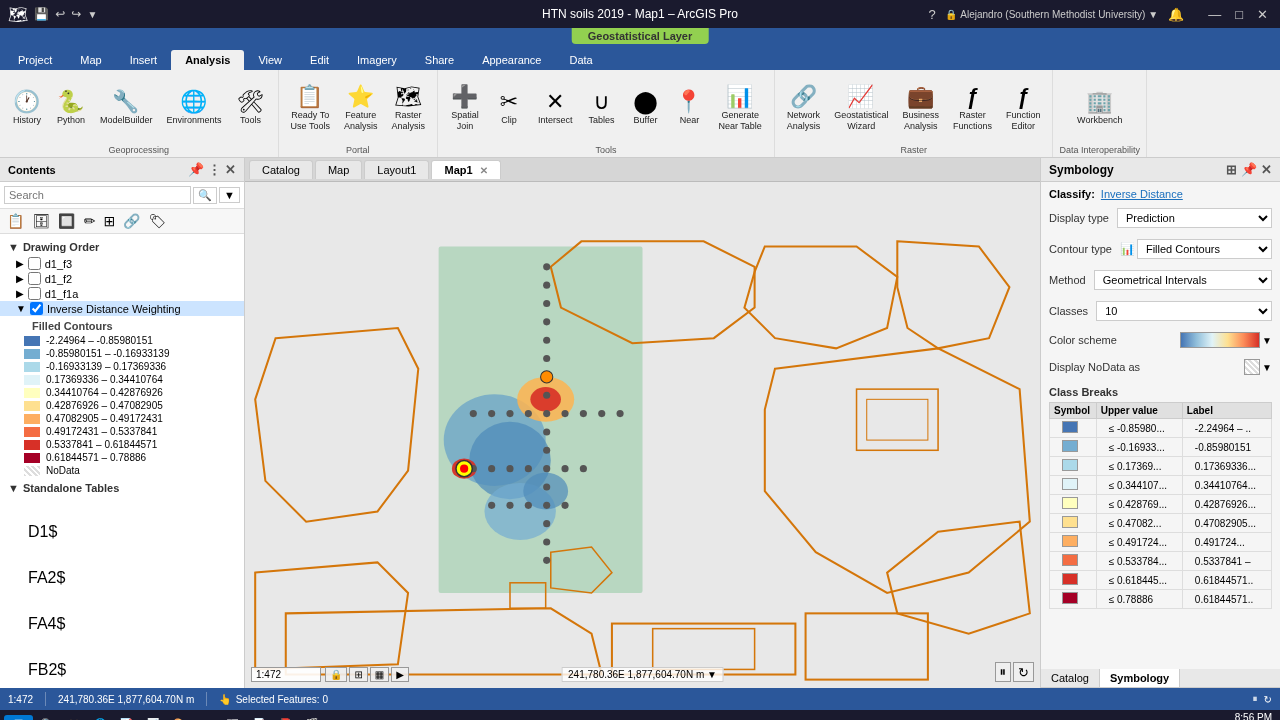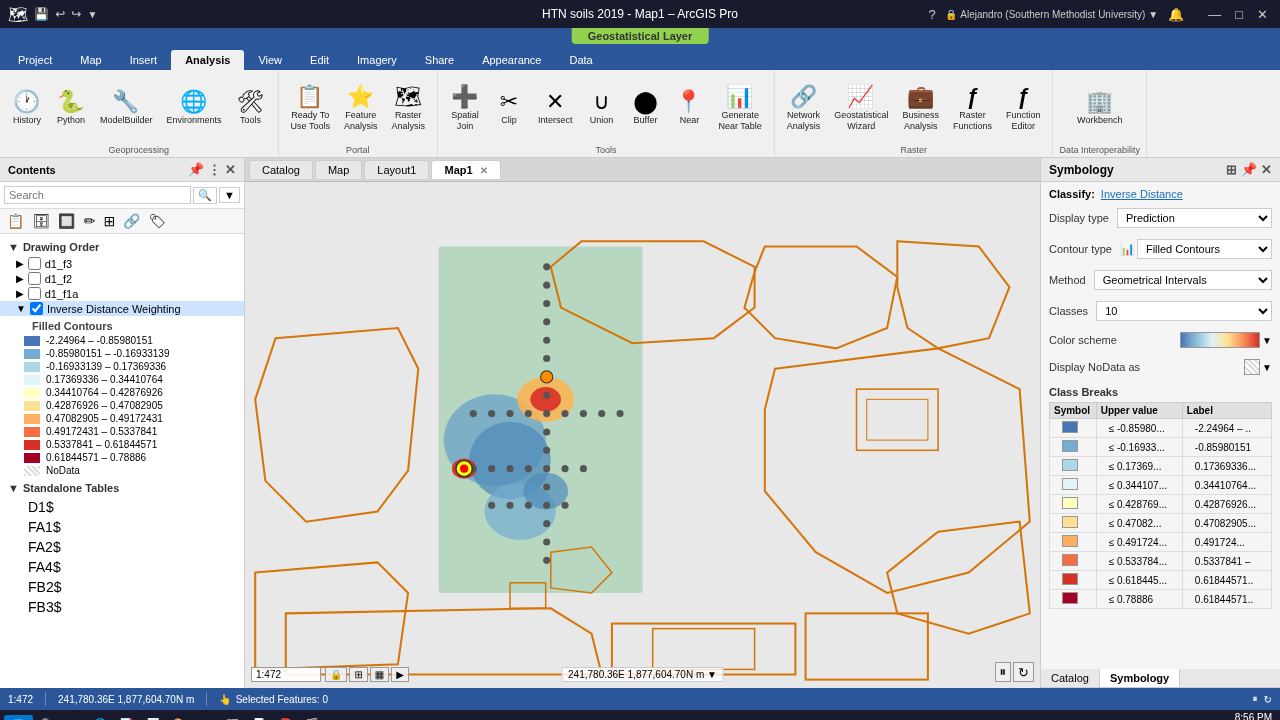--- a/index.html
+++ b/index.html
@@ -42,21 +42,21 @@
     .toolbar-icon { font-size: 14px; cursor: pointer; padding: 1px 3px; border-radius: 2px; }
     .contents-body { flex: 1; overflow-y: auto; padding: 4px 0; }
     .section-header { font-weight: 700; font-size: 11px; padding: 3px 8px; color: #333; display: flex; align-items: center; gap: 4px; }
     .tree-item { display: flex; align-items: center; padding: 1px 8px 1px 16px; cursor: pointer; gap: 4px; font-size: 11px; }
     .tree-item.selected { background: #cce4ff; }
     .tree-item .chk { font-size: 10px; }
     .legend-section { padding: 2px 8px 2px 24px; }
     .legend-item { display: flex; align-items: center; gap: 6px; font-size: 10px; padding: 1px 0; }
     .legend-color { width: 16px; height: 10px; flex-shrink: 0; }
     .sub-section-label { font-size: 11px; font-weight: 600; padding: 2px 8px; color: #444; }
-    .standalone-item { padding: 2px 8px 2px 28px; font-size: 14px; cursor: pointer; }
+    .standalone-item { padding: 2px 8px 2px 28px; font-size: 16px; cursor: pointer; margin-top: 24px; }
     .map-tabs { background: #d6d6d6; border-bottom: 1px solid #bbb; display: flex; align-items: center; height: 24px; padding: 0 4px; gap: 0; }
     .map-tab { padding: 3px 12px; font-size: 11px; cursor: pointer; border: 1px solid #ccc; border-bottom: none; border-radius: 3px 3px 0 0; background: #e8e8e8; margin-right: 2px; }
     .map-tab.active { background: #fff; font-weight: 600; }
     .map-tab-close { font-size: 10px; margin-left: 4px; color: #888; }
     .map-canvas { width: 100%; height: 100%; position: relative; background: #fff; }
     .map-svg { width: 100%; height: 100%; }
 
     
     .symbology-panel { width: 240px; background: #f5f5f5; border-left: 1px solid #ccc; display: flex; flex-direction: column; overflow: hidden; }
     .sym-header { background: #e8e8e8; padding: 4px 8px; display: flex; align-items: center; justify-content: space-between; font-weight: 700; font-size: 12px; border-bottom: 1px solid #ccc; }
@@ -201,21 +201,21 @@
       <div class="ribbon-btn">
         <div class="icon">✂</div>
         <div class="label">Clip</div>
       </div>
       <div class="ribbon-btn">
         <div class="icon">✕</div>
         <div class="label">Intersect</div>
       </div>
       <div class="ribbon-btn">
         <div class="icon">∪</div>
-        <div class="label">Union</div>
+        <div class="label">Tables</div>
       </div>
       <div class="ribbon-btn">
         <div class="icon">⬤</div>
         <div class="label">Buffer</div>
       </div>
       <div class="ribbon-btn">
         <div class="icon">📍</div>
         <div class="label">Near</div>
       </div>
       <div class="ribbon-btn">
@@ -360,21 +360,20 @@
           <div class="legend-color" style="background: repeating-linear-gradient(45deg,#ddd,#ddd 2px,#fff 2px,#fff 4px);"></div>
           <span>NoData</span>
         </div>
       </div>
 
       <div class="section-header">
         <span>▼</span>
         <span>Standalone Tables</span>
       </div>
       <div class="standalone-item">D1$</div>
-      <div class="standalone-item">FA1$</div>
       <div class="standalone-item">FA2$</div>
       <div class="standalone-item">FA4$</div>
       <div class="standalone-item">FB2$</div>
       <div class="standalone-item">FB3$</div>
     </div>
   </div>
 
   <div style="flex:1; display:flex; flex-direction:column; position:relative;">
 
     <div class="map-tabs">

